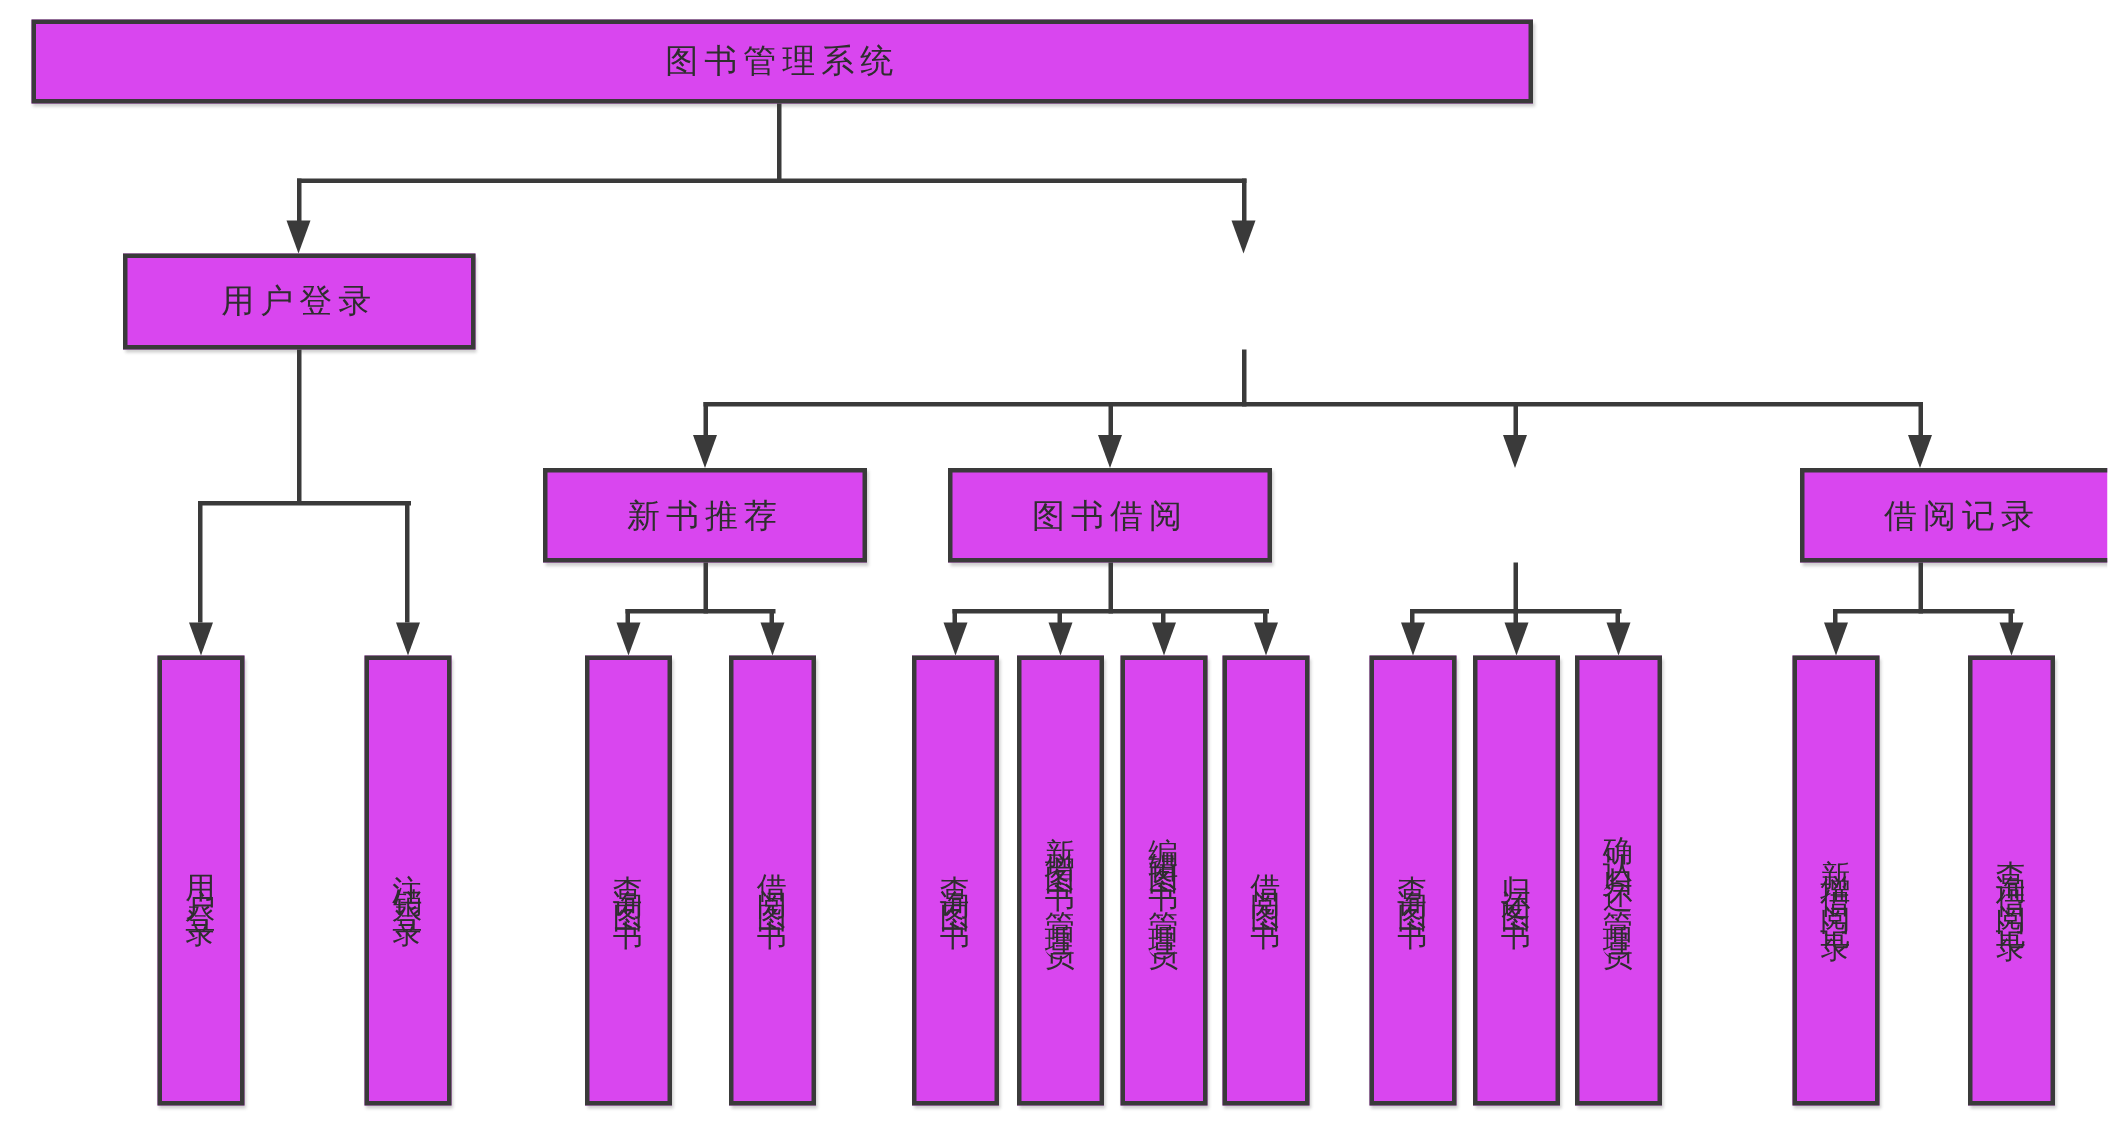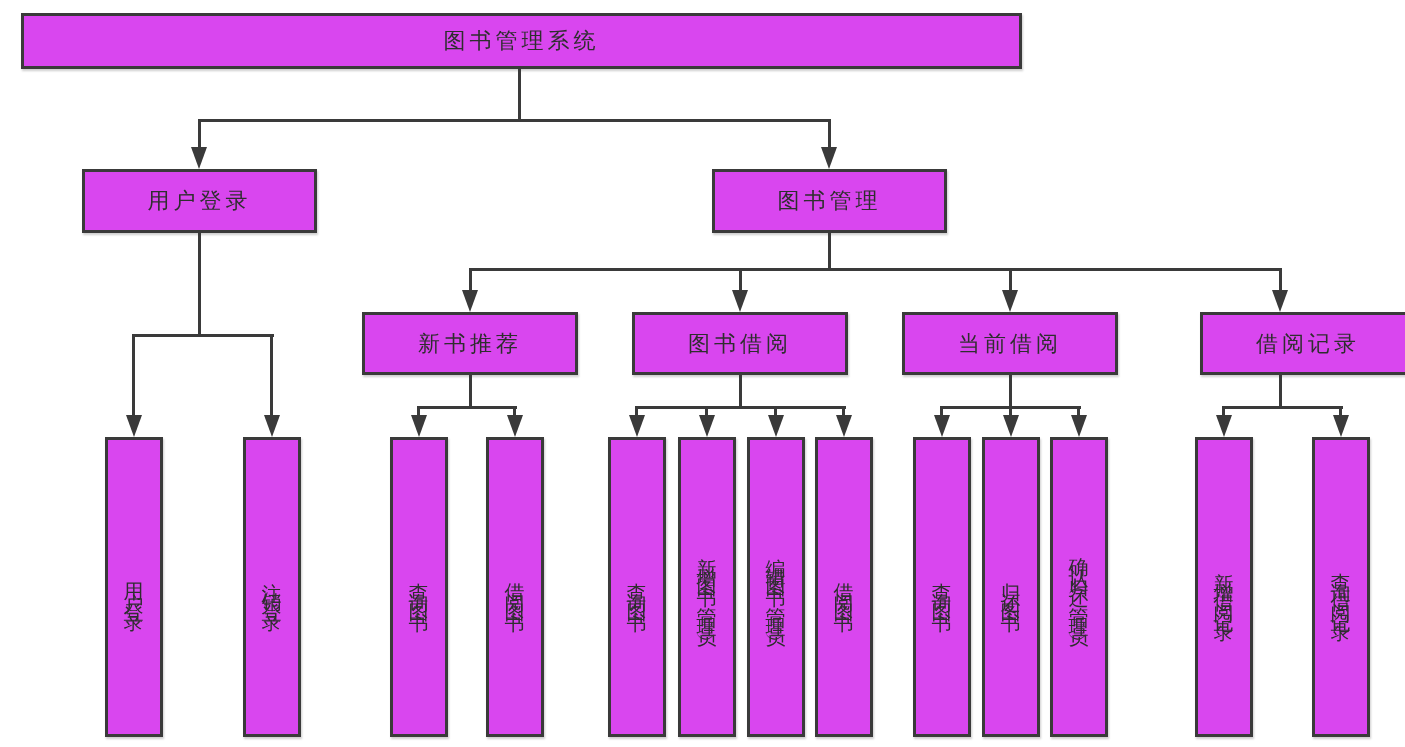--- a/index.html
+++ b/index.html
@@ -72,23 +72,20 @@
   <div class="vline" style="left:518px;top:69px;height:53px;"></div>
   <div class="hline" style="left:198px;top:119px;width:633px;"></div>
   <div class="vline" style="left:198px;top:119px;height:30px;"></div>
   <div class="vline" style="left:828px;top:119px;height:30px;"></div>
   <div class="arrow" style="left:191px;top:147px;"></div>
   <div class="arrow" style="left:821px;top:147px;"></div>
 
   <div class="node node-h" style="left:82px;top:169px;width:235px;height:64px;">
     <span>用户登录</span>
   </div>
-  <div class="node node-h" style="left:712px;top:169px;width:235px;height:64px;">
-    <span>图书管理</span>
-  </div>
 
   <div class="vline" style="left:198px;top:233px;height:103px;"></div>
   <div class="hline" style="left:132px;top:334px;width:142px;"></div>
   <div class="vline" style="left:132px;top:334px;height:81px;"></div>
   <div class="vline" style="left:270px;top:334px;height:81px;"></div>
   <div class="arrow" style="left:126px;top:415px;"></div>
   <div class="arrow" style="left:264px;top:415px;"></div>
 
   <div class="vline" style="left:828px;top:233px;height:38px;"></div>
   <div class="hline" style="left:469px;top:268px;width:813px;"></div>
@@ -99,23 +96,20 @@
   <div class="arrow" style="left:462px;top:290px;"></div>
   <div class="arrow" style="left:732px;top:290px;"></div>
   <div class="arrow" style="left:1002px;top:290px;"></div>
   <div class="arrow" style="left:1272px;top:290px;"></div>
 
   <div class="node node-h" style="left:362px;top:312px;width:216px;height:63px;">
     <span>新书推荐</span>
   </div>
   <div class="node node-h" style="left:632px;top:312px;width:216px;height:63px;">
     <span>图书借阅</span>
-  </div>
-  <div class="node node-h" style="left:902px;top:312px;width:216px;height:63px;">
-    <span>当前借阅</span>
   </div>
   <div class="node node-h" style="left:1172px;top:312px;width:216px;height:63px;margin-left:28px;">
     <span>借阅记录</span>
   </div>
 
   <div class="vline" style="left:469px;top:375px;height:34px;"></div>
   <div class="hline" style="left:417px;top:406px;width:100px;"></div>
   <div class="vline" style="left:417px;top:406px;height:10px;"></div>
   <div class="vline" style="left:513px;top:406px;height:10px;"></div>
   <div class="arrow" style="left:411px;top:415px;"></div>

